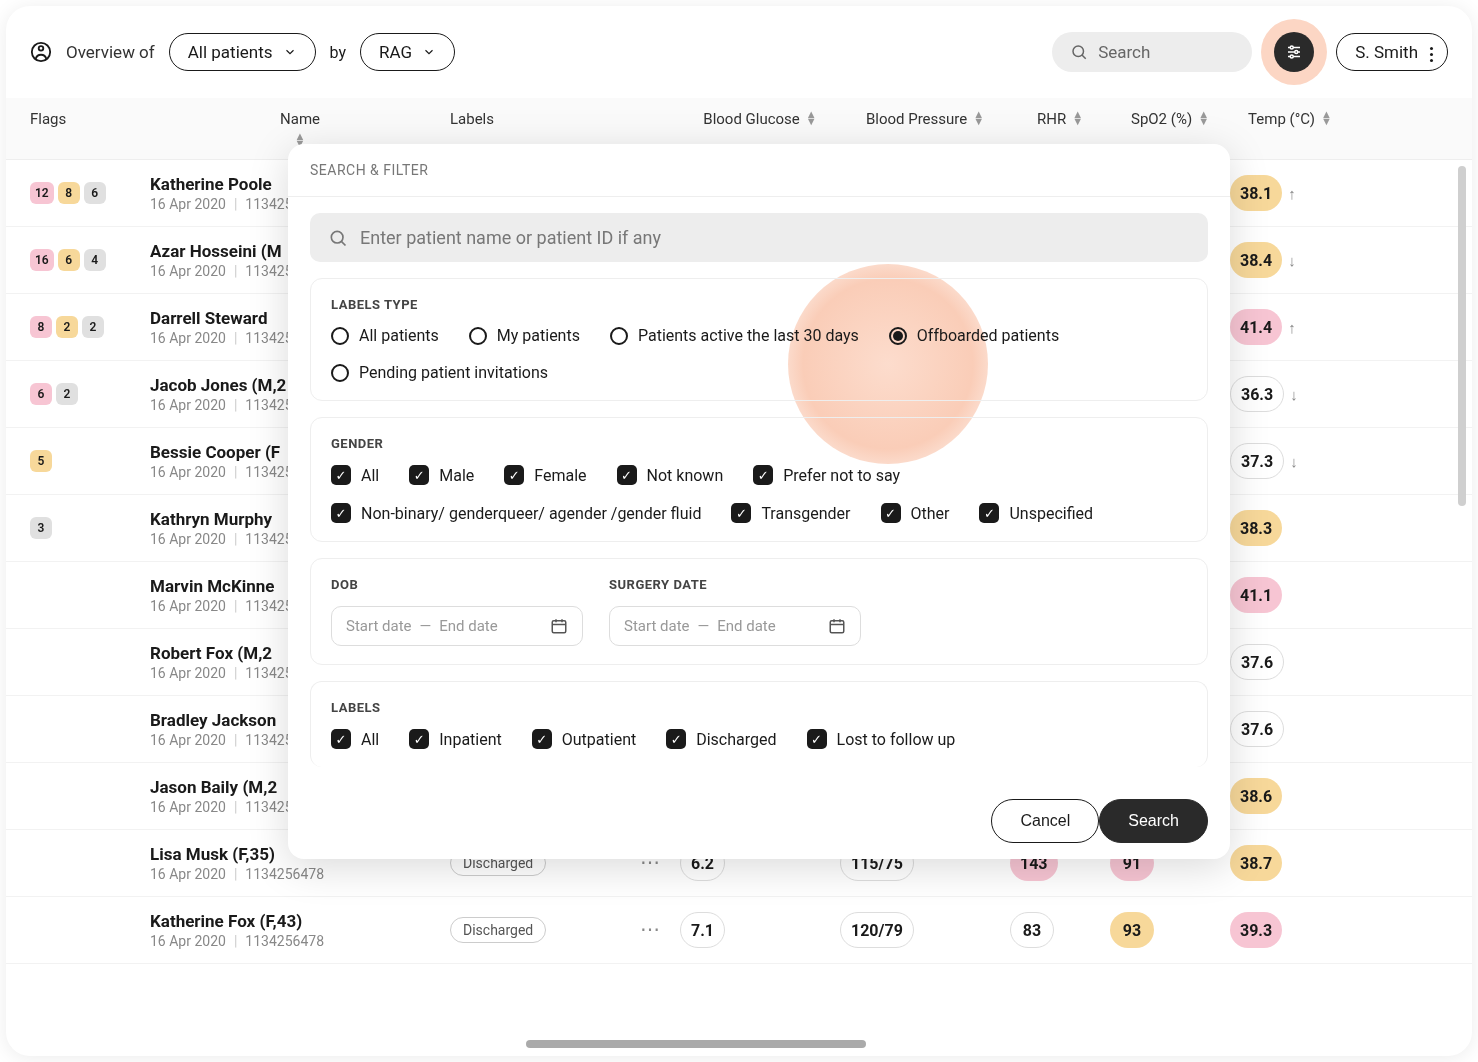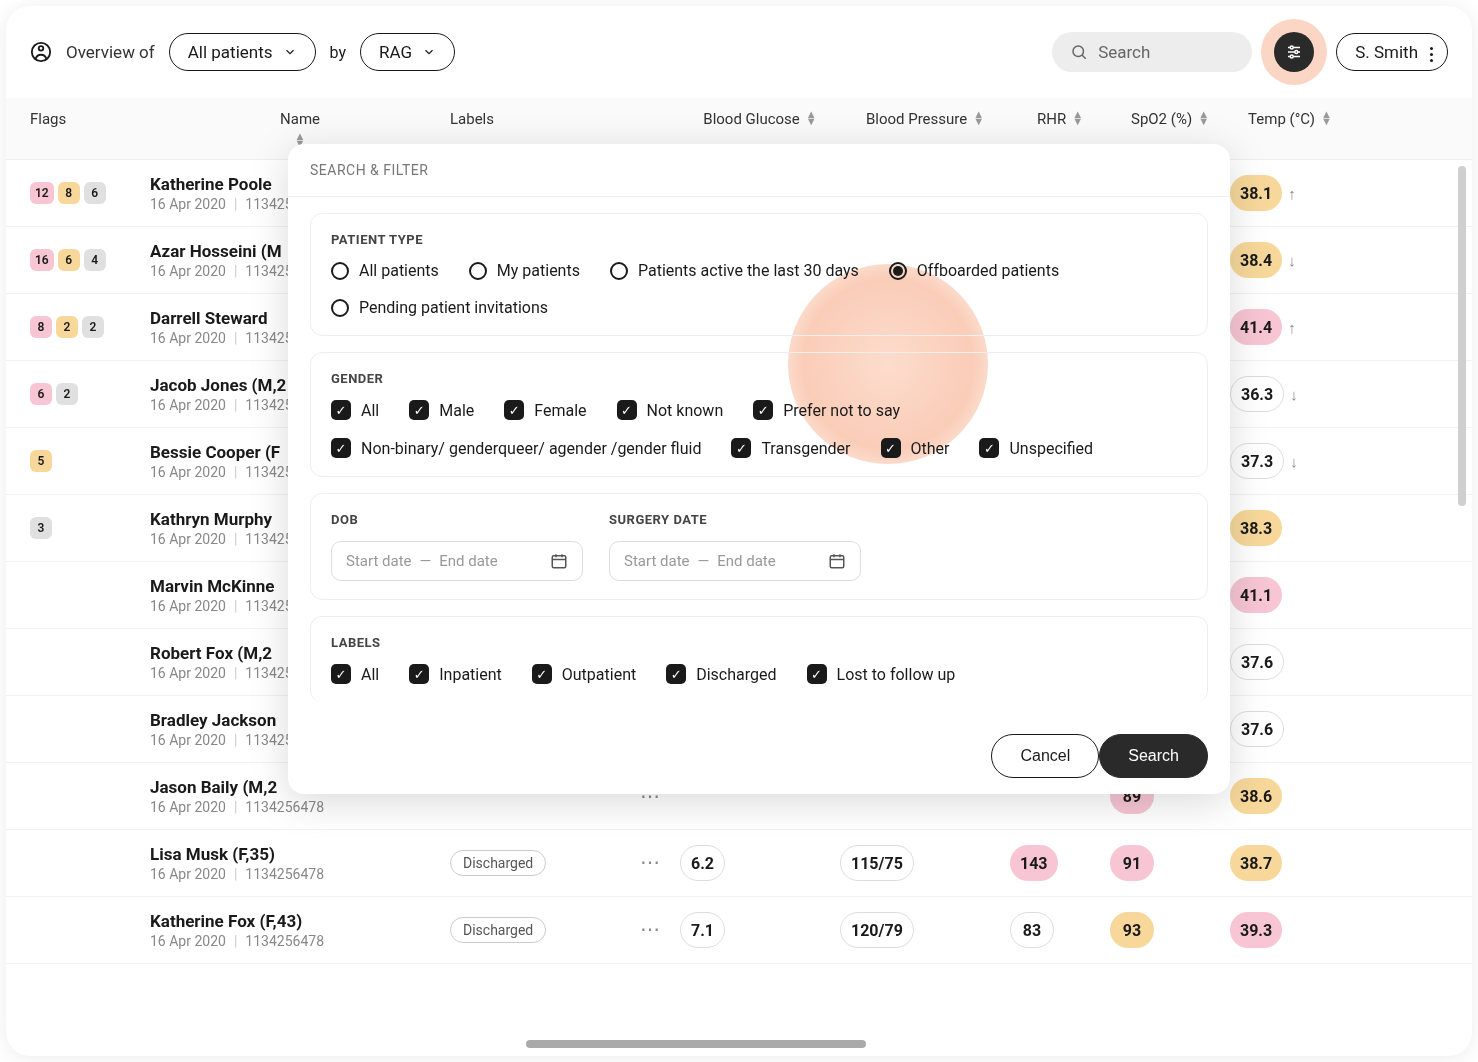--- a/index.html
+++ b/index.html
@@ -397,23 +397,30 @@
         </div>
       </div>
 
 <div class="scrollbar"></div>
 <div class="hscroll"></div>
 
 <div class="modal">
   <div class="modal-halo"></div>
   <div class="modal-header">SEARCH &amp; FILTER</div>
   <div class="modal-body">
+    <div class="filter-search">
+      <svg width="20" height="20" viewBox="0 0 24 24" fill="none" stroke="#777" stroke-width="2">
+              <circle cx="11" cy="11" r="7"></circle>
+              <line x1="21" y1="21" x2="16" y2="16"></line>
+            </svg>
+      <span>Enter patient name or patient ID if any</span>
+    </div>
 
     <div class="section">
-      <div class="section-title">PATIENT TYPE</div>
+      <div class="section-title">LABELS TYPE</div>
       <div class="opts" id="patient-types">
               <label class="radio">
                 <span class="radio-circle"></span>
                 <span>All patients</span>
               </label>
               <label class="radio">
                 <span class="radio-circle"></span>
                 <span>My patients</span>
               </label>
               <label class="radio">

